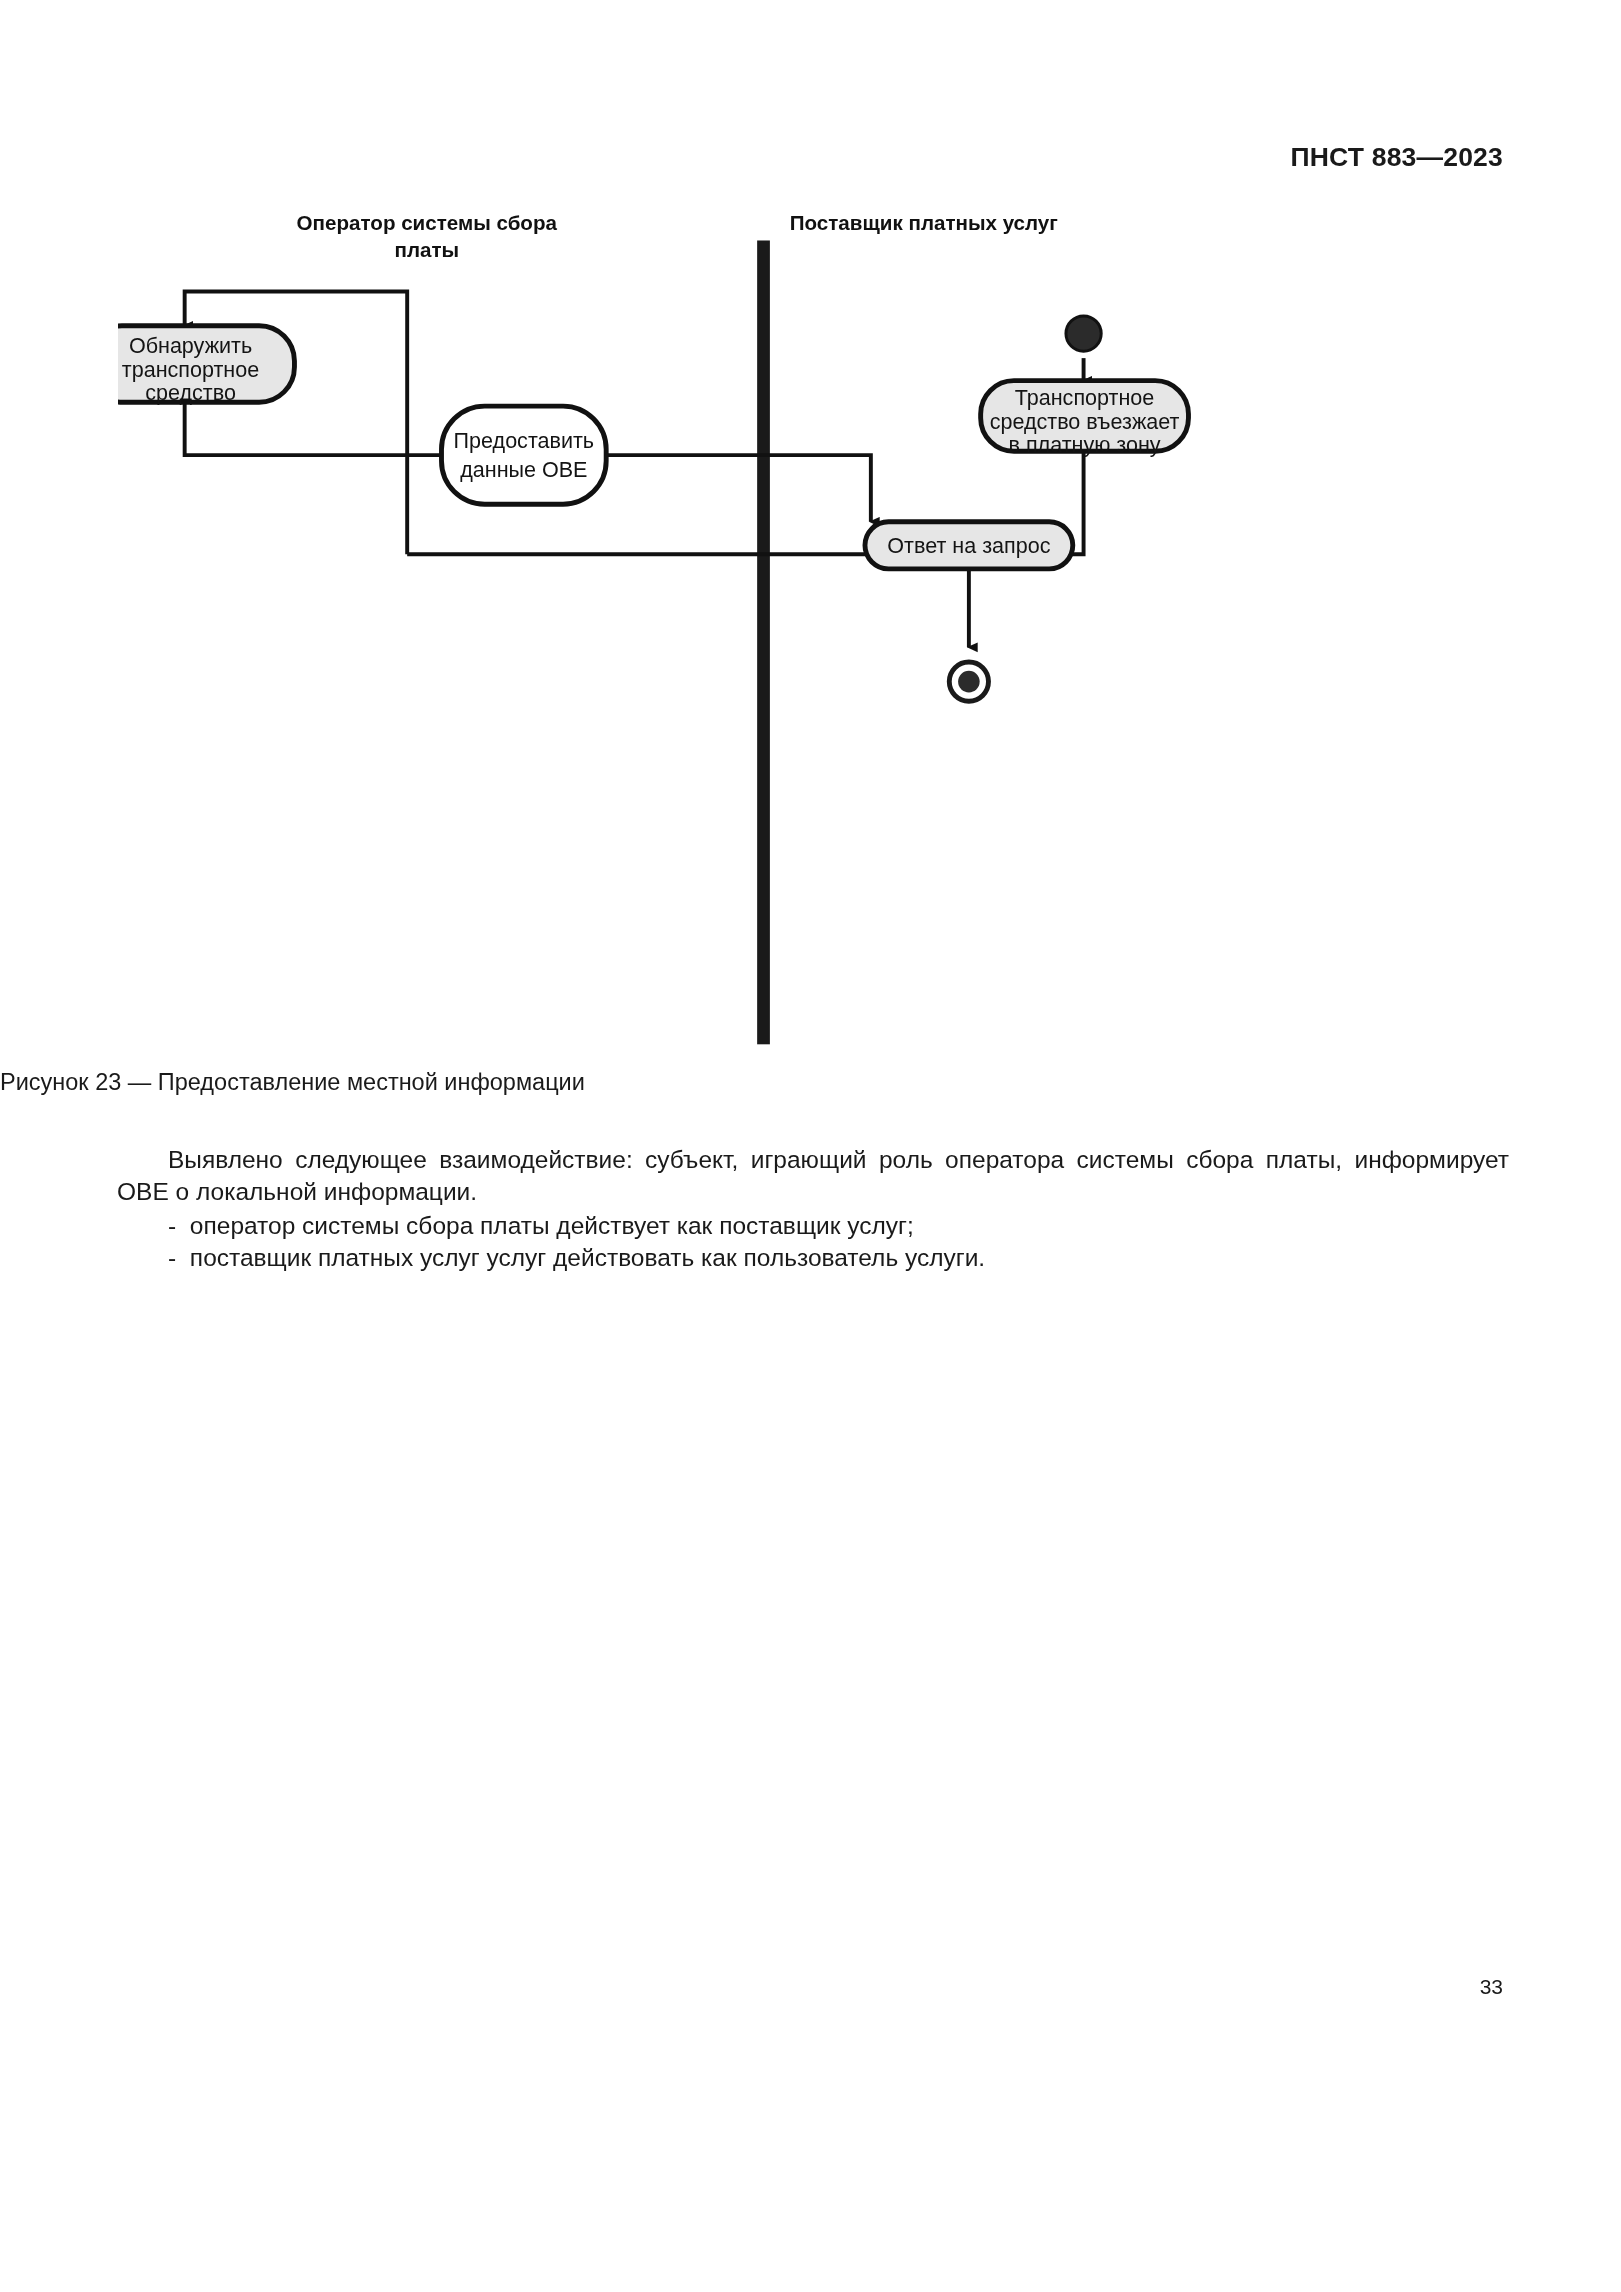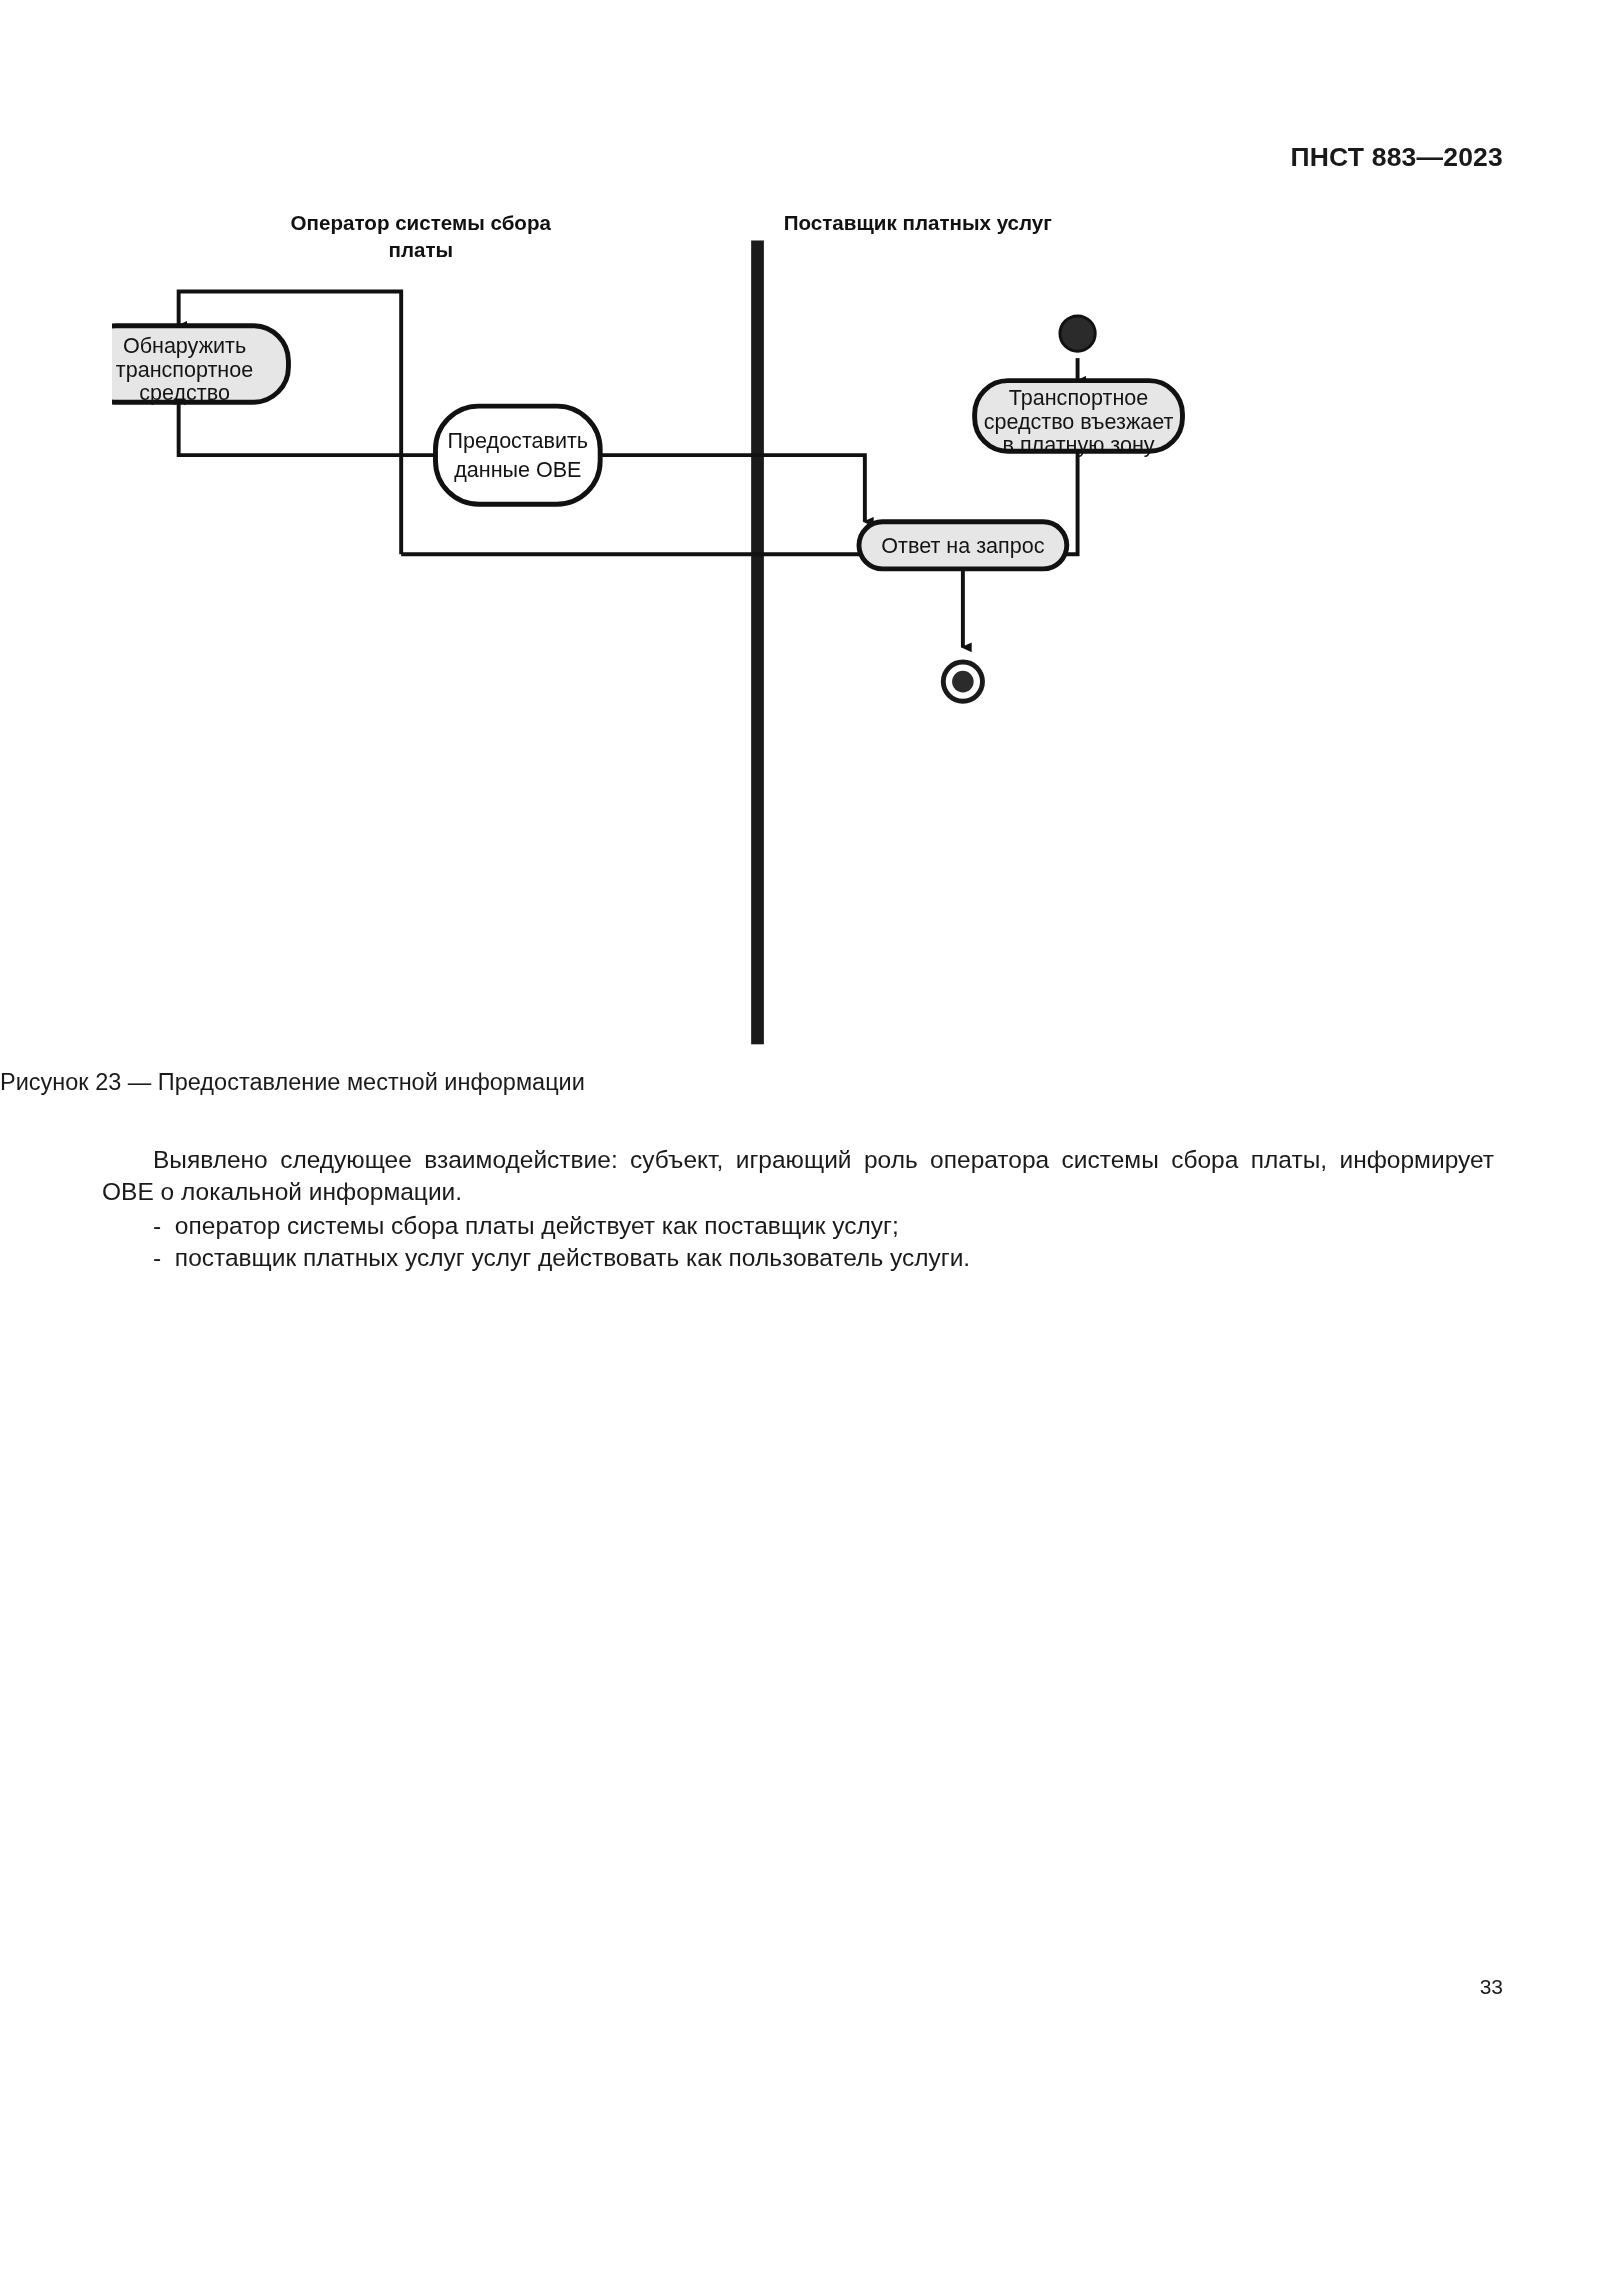--- a/index.html
+++ b/index.html
@@ -32,21 +32,21 @@
     font-size: 26.5px;
     font-weight: bold;
     letter-spacing: 0.2px;
     white-space: nowrap;
   }
 
   
   .figure {
     position: absolute;
     top: 206px;
-    left: 112px;
+    left: 118px;
     width: 1392px;
     height: 912px;
   }
   .figure svg {
     display: block;
   }
 
   .lane-title {
     font-family: "Liberation Sans", sans-serif;
     font-size: 21px;
@@ -67,21 +67,21 @@
     width: 1621px;
     text-align: left;
     font-size: 23.5px;
     white-space: nowrap;
   }
 
   
   .body-block {
     position: absolute;
     top: 1144px;
-    left: 102px;
+    left: 117px;
     width: 1392px;
     font-size: 24.5px;
     line-height: 1.32;
   }
   .para {
     margin: 0 0 1px 0;
     text-align: justify;
     text-indent: 51px;
   }
   .bullet-line {

